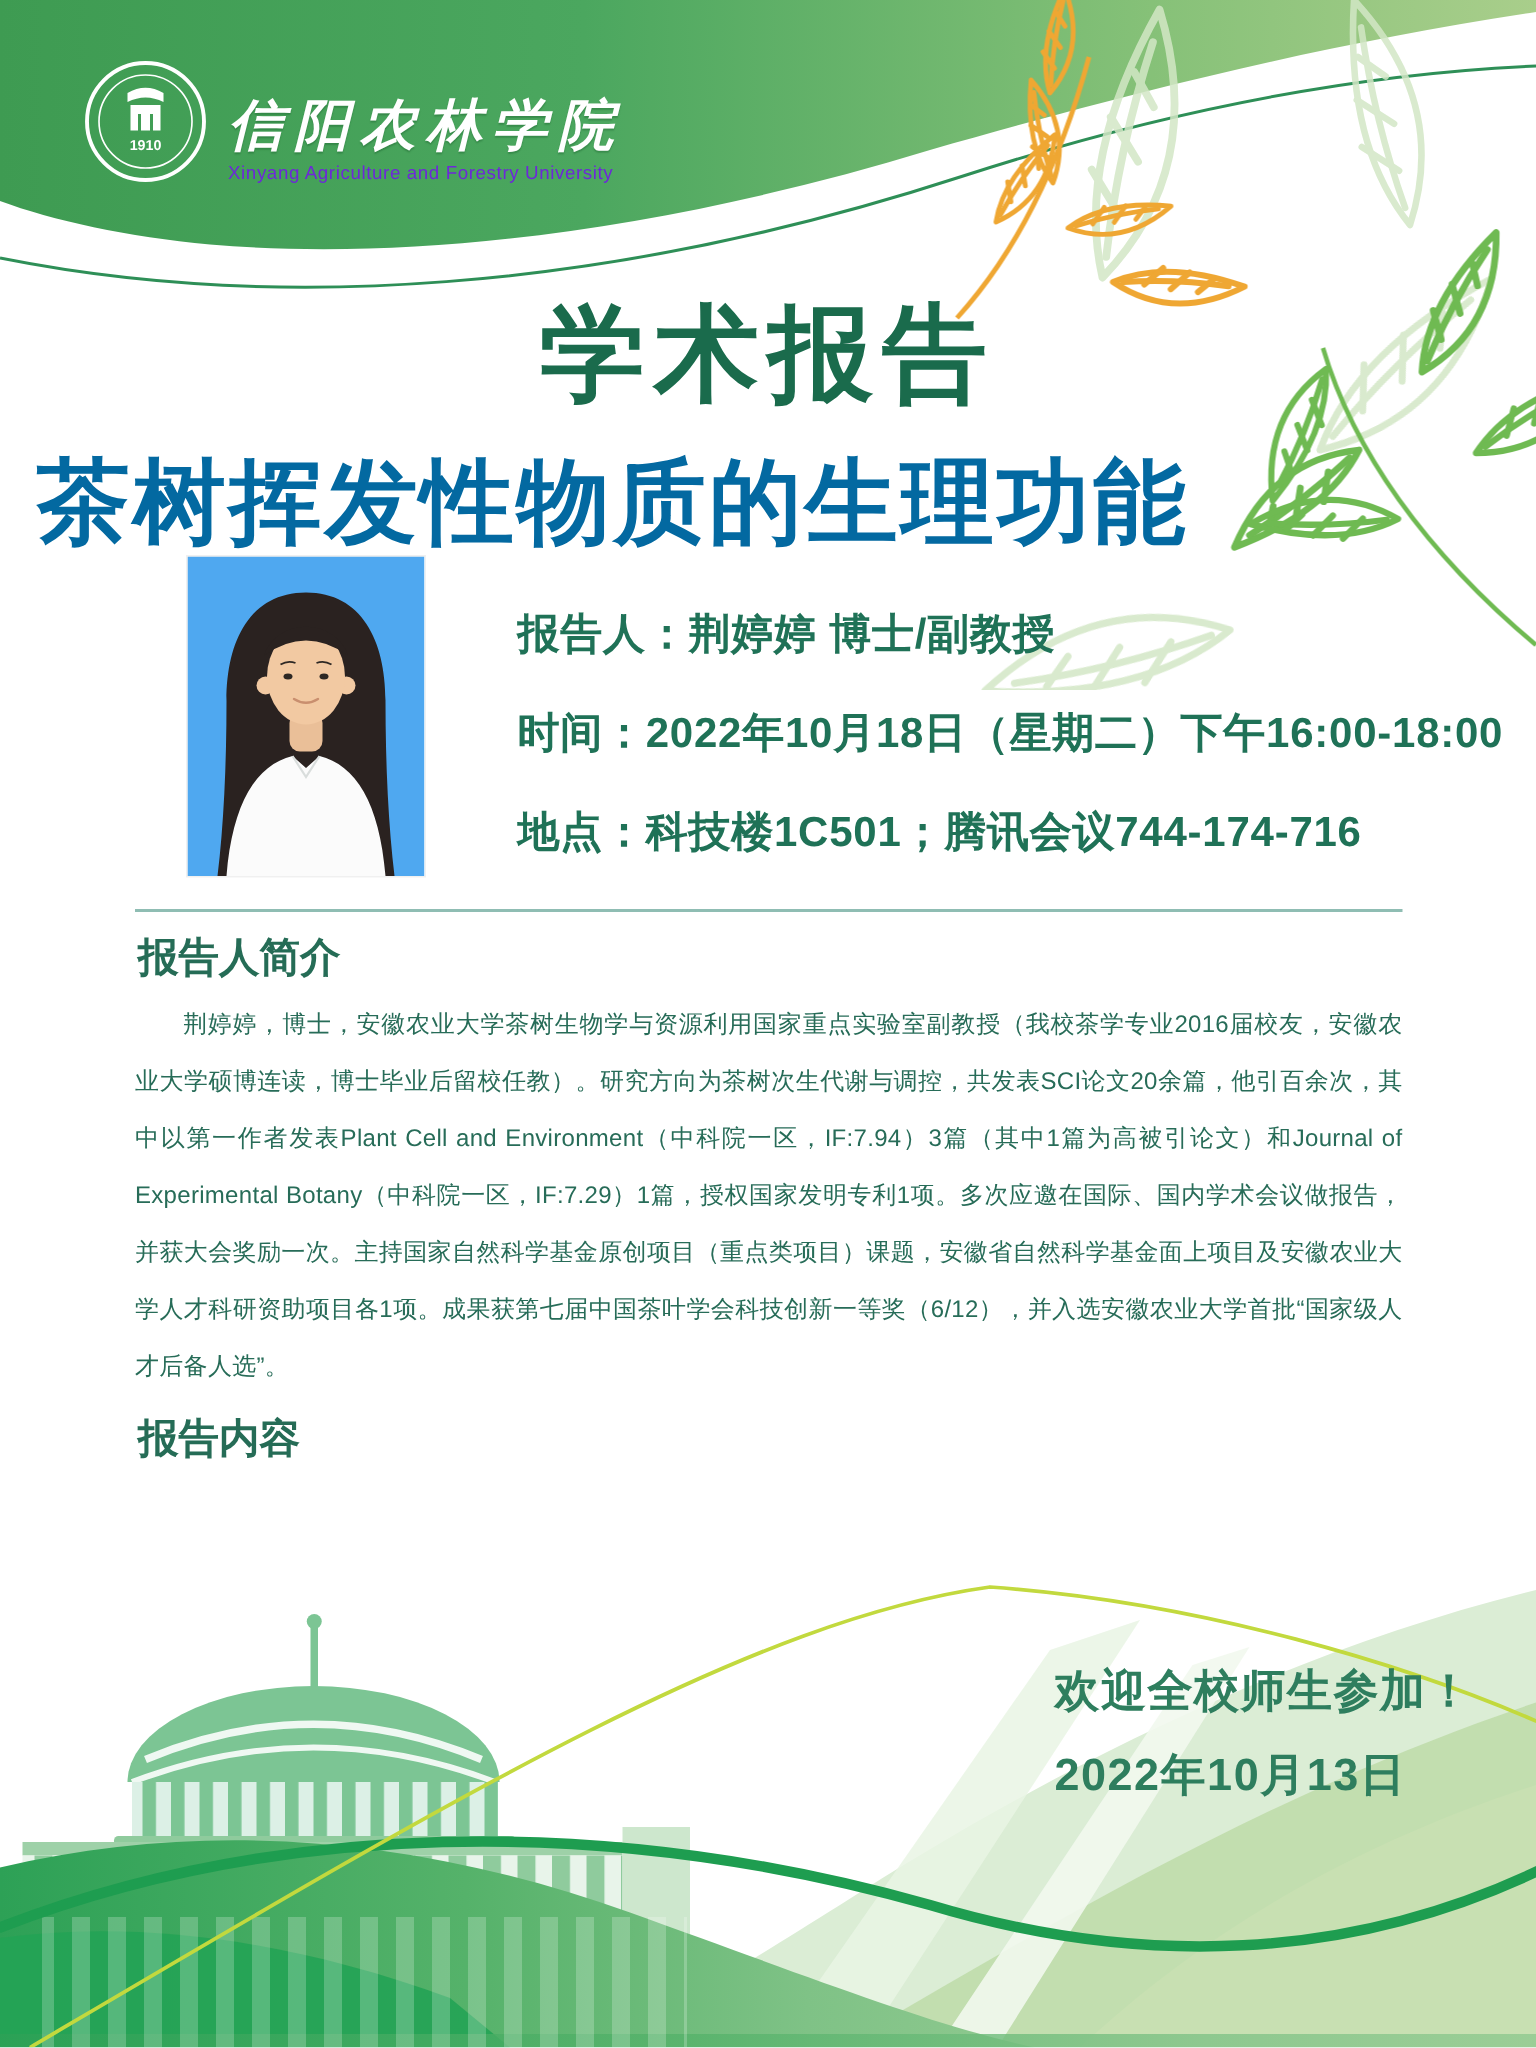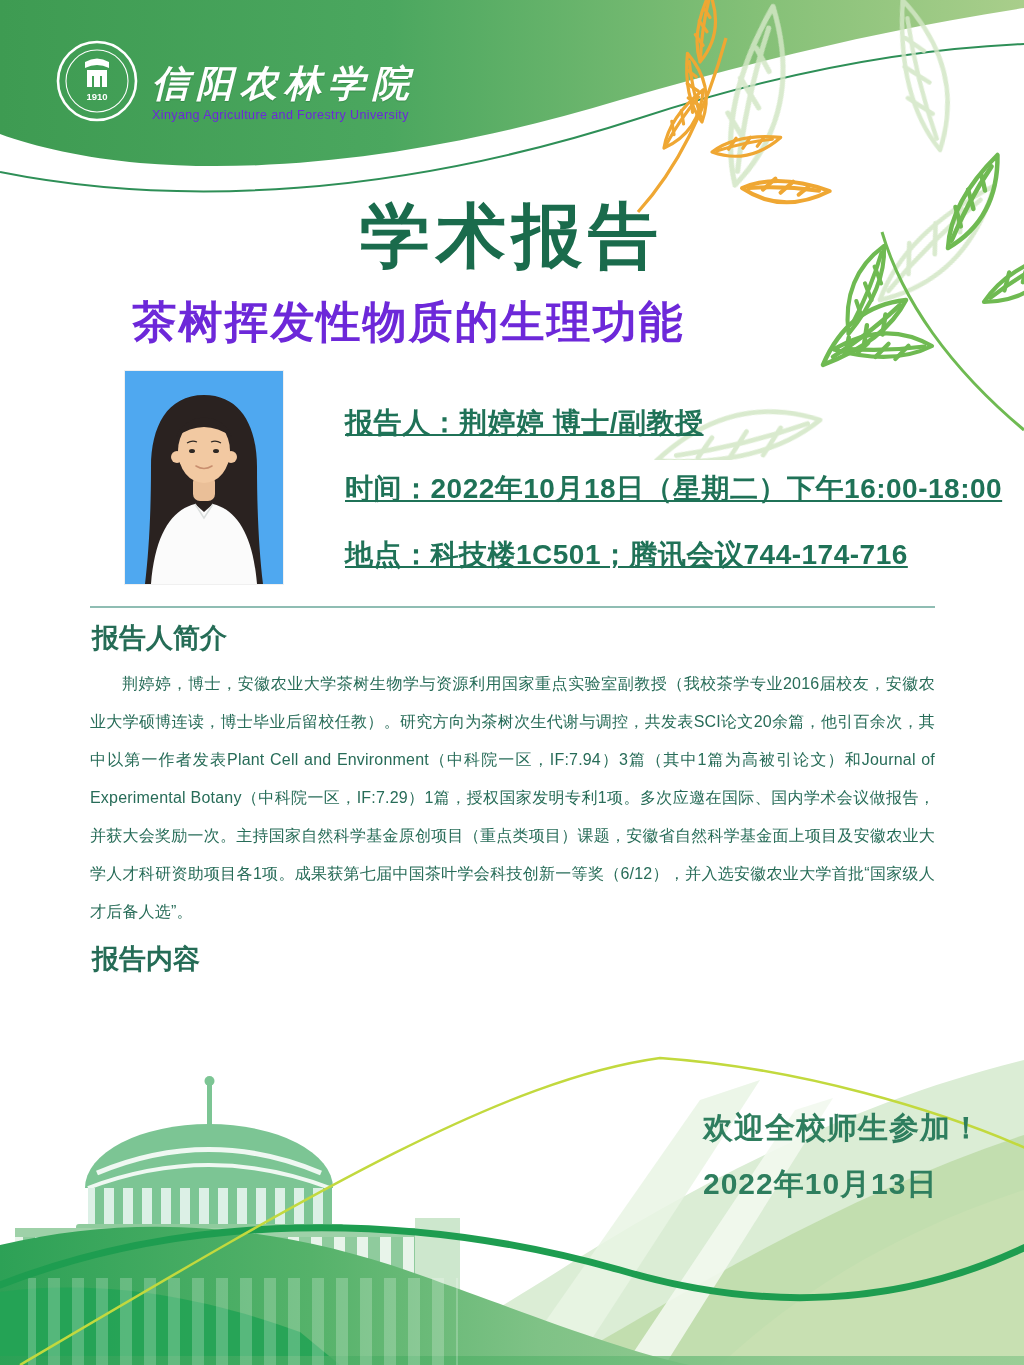--- a/index.html
+++ b/index.html
@@ -19,26 +19,26 @@
     text-shadow:0 1px 1px rgba(0,60,20,.25);
   }
   .logo-text .en{color:#6d28d9;font-size:12.5px;letter-spacing:.4px;margin-top:3px;}
   
   .main-title{
     left:0;top:198px;width:1024px;text-align:center;z-index:2;
     color:#1A6B4C;font-size:70px;font-weight:800;letter-spacing:6px;line-height:1.1;
   }
   .sub-title{
     left:0;top:293px;width:817px;text-align:center;z-index:2;
-    color:#6d28d9;font-size:44px;font-weight:800;letter-spacing:2px;
+    color:#0369a1;font-size:62px;font-weight:800;letter-spacing:2px;
   }
   
   .photo{left:125px;top:371px;z-index:2;box-shadow:0 0 0 1px rgba(0,0,0,.06);}
   .info{left:345px;top:404px;z-index:2;display:flex;flex-direction:column;gap:28px;}
-  .info .line{color:#1F7257;font-size:28px;font-weight:bold;letter-spacing:.5px;white-space:nowrap;text-decoration:underline;}
+  .info .line{color:#1F7257;font-size:28px;font-weight:bold;letter-spacing:.5px;white-space:nowrap;}
   
   .divider{left:90px;top:606px;width:845px;height:2px;background:#8FBDB3;z-index:2;}
   
   .content{left:90px;top:620px;width:845px;z-index:2;color:#276C58;}
   .content h3{margin:0 0 9px 2px;font-size:27px;font-weight:bold;color:#256C56;}
   .content p{
     margin:0 0 10px 0;font-size:16px;line-height:38px;text-align:justify;
     text-indent:2em;letter-spacing:.2px;
   }
   

